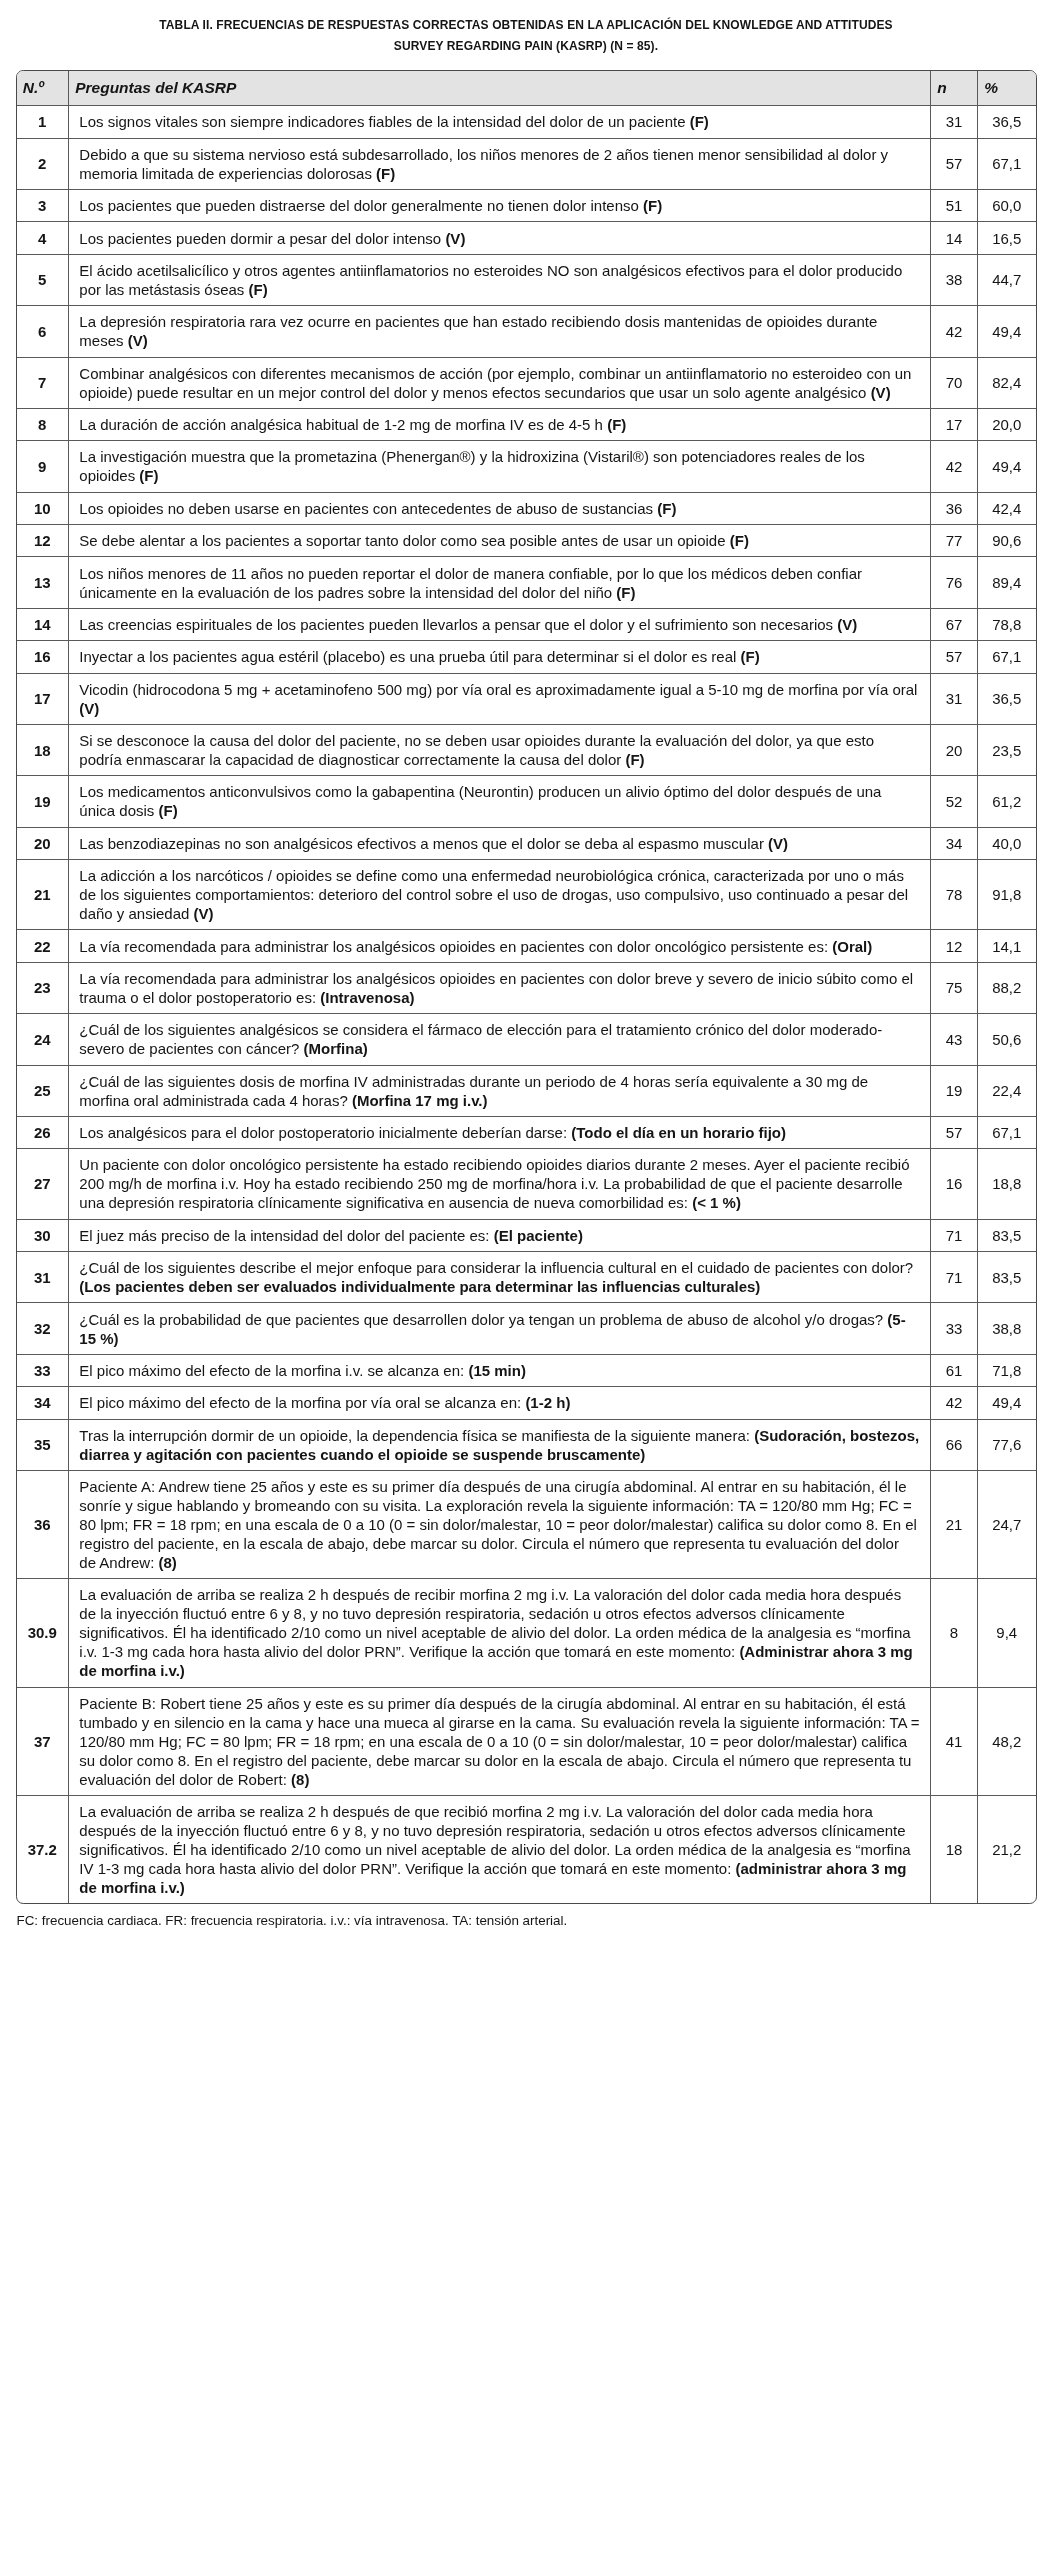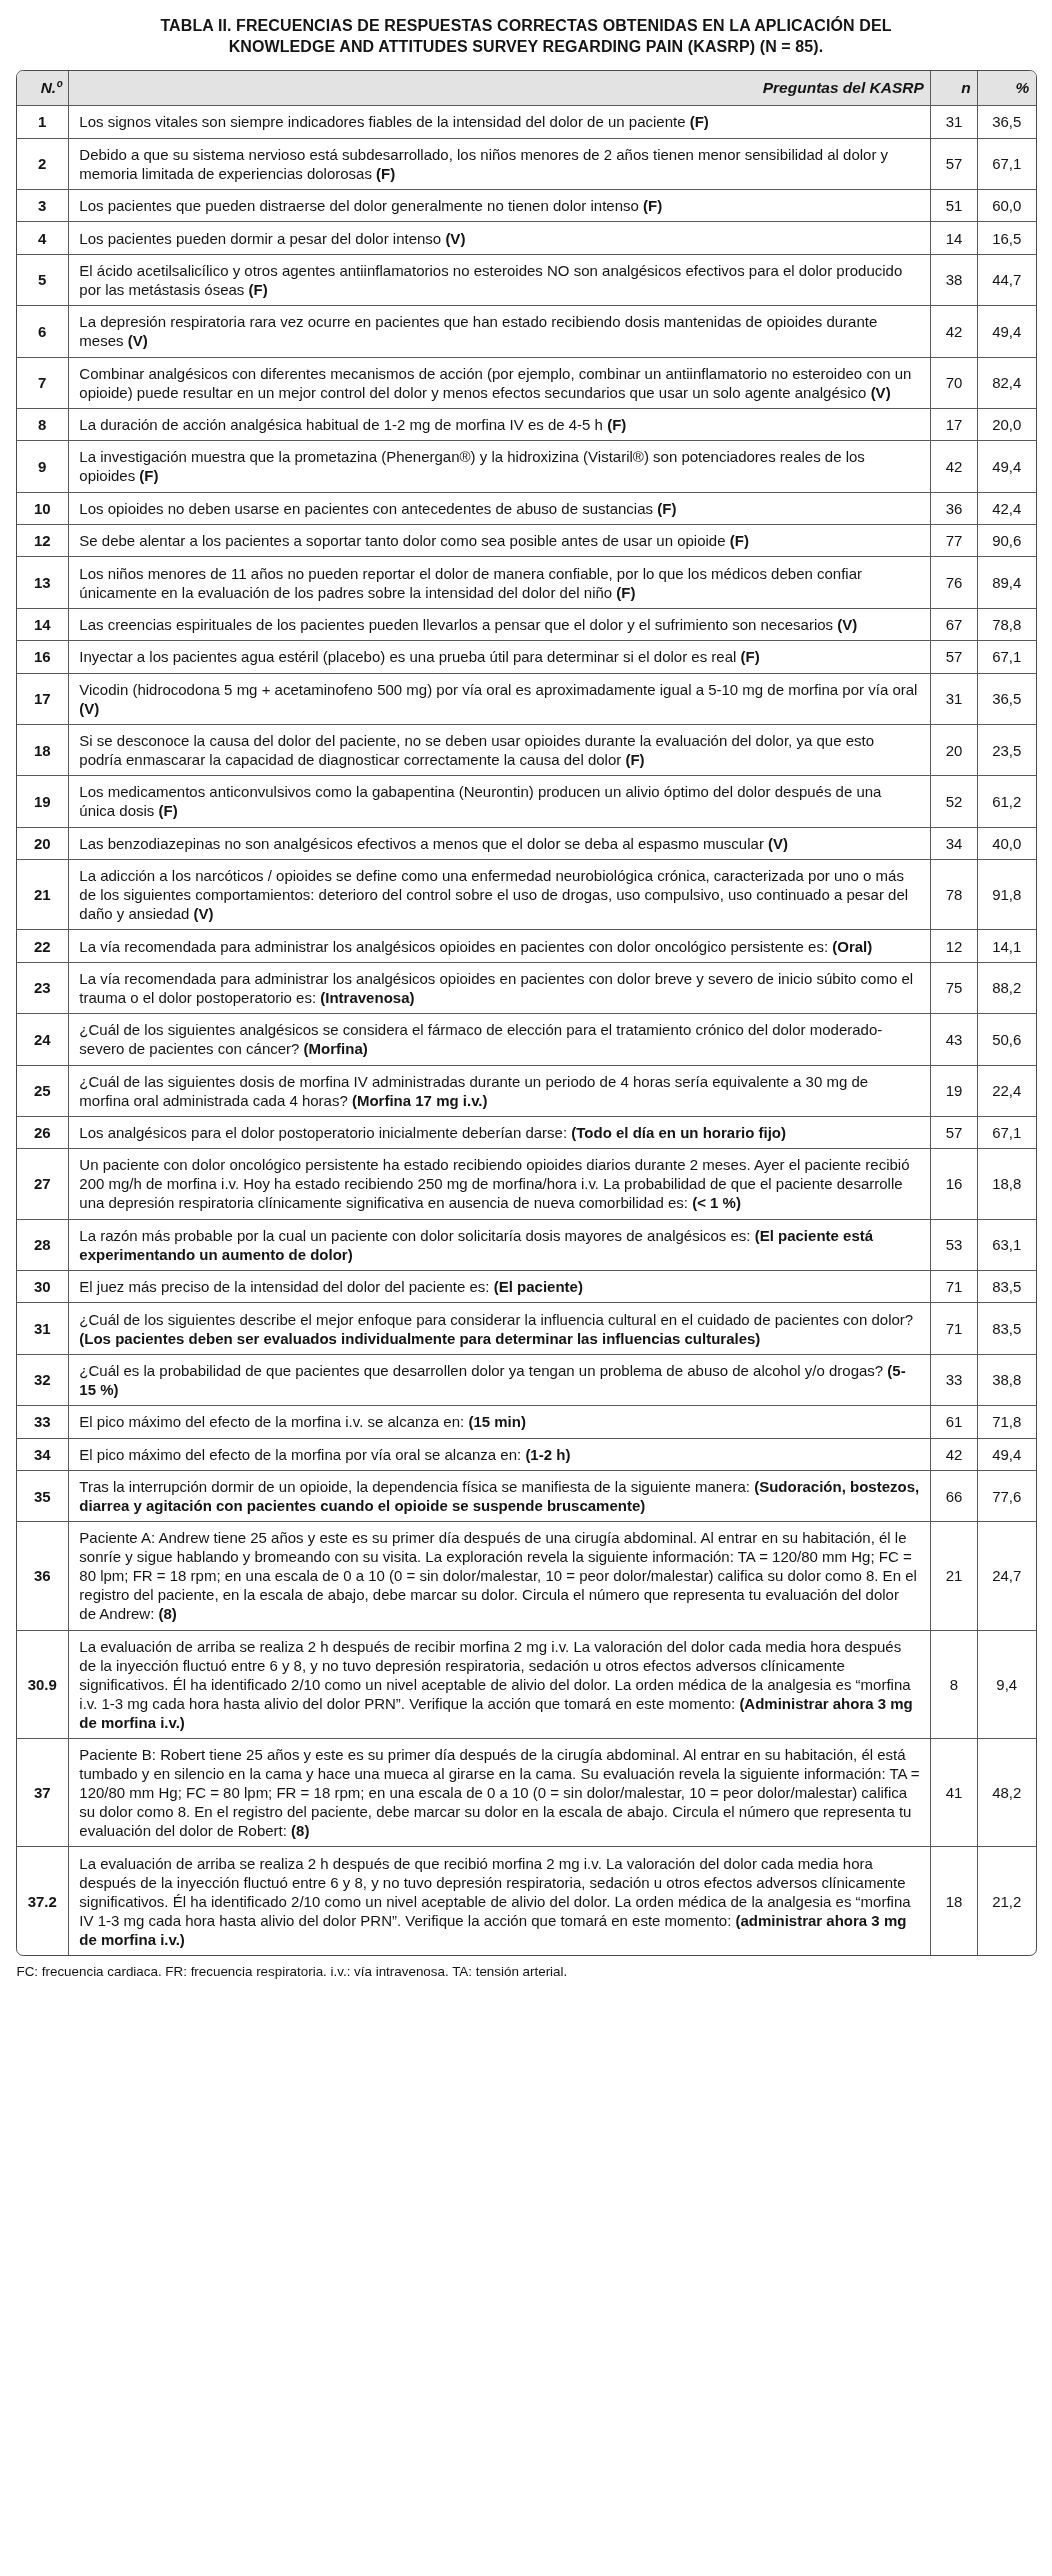--- a/index.html
+++ b/index.html
@@ -10,21 +10,21 @@
     -webkit-font-smoothing: antialiased;
   }
   .page {
     width: 1052px;
     padding: 13.4px 15.5px 8.2px 15.5px;
     background: #ffffff;
   }
   .table-title {
     text-align: center;
     font-weight: bold;
-    font-size: 16px;
+    font-size: 12px;
     line-height: 21px;
     max-width: 773px;
     margin: 2.1px auto 12.4px auto;
     letter-spacing: 0.1px;
   }
   .table-wrap {
     border: 1.5px solid #4a4a4a;
     border-radius: 7.2px;
     overflow: hidden;
     background: #ffffff;
@@ -41,21 +41,21 @@
   
   table.kasrp tr > *:first-child { border-left: none; }
   table.kasrp tr > *:last-child  { border-right: none; }
   table.kasrp thead tr > *       { border-top: none; }
   table.kasrp tbody tr:last-child > * { border-bottom: none; }
 
   table.kasrp thead th {
     background: #e3e3e3;
     font-weight: bold;
     font-style: italic;
-    text-align: right;
+    text-align: left;
     padding: 8.2px 6.2px;
     font-size: 15.5px;
     margin-top: 36px;
   }
   .col-num { width: 52px; }
   .col-n   { width: 47px; }
   .col-pct { width: 58px; }
 
   td.cell-num {
     text-align: center;
@@ -241,26 +241,20 @@
             <td class="cell-n">57</td>
             <td class="cell-pct">67,1</td>
           </tr>
           <tr>
             <td class="cell-num">27</td>
             <td class="cell-q"><span>Un paciente con dolor oncológico persistente ha estado recibiendo opioides diarios durante 2 meses. Ayer el paciente recibió 200 mg/h de morfina i.v. Hoy ha estado recibiendo 250 mg de morfina/hora i.v. La probabilidad de que el paciente desarrolle una depresión respiratoria clínicamente significativa en ausencia de nueva comorbilidad es:</span> <span class="answer">(&lt; 1 %)</span></td>
             <td class="cell-n">16</td>
             <td class="cell-pct">18,8</td>
           </tr>
           <tr>
-            <td class="cell-num">28</td>
-            <td class="cell-q"><span>La razón más probable por la cual un paciente con dolor solicitaría dosis mayores de analgésicos es:</span> <span class="answer">(El paciente está experimentando un aumento de dolor)</span></td>
-            <td class="cell-n">53</td>
-            <td class="cell-pct">63,1</td>
-          </tr>
-          <tr>
             <td class="cell-num">30</td>
             <td class="cell-q"><span>El juez más preciso de la intensidad del dolor del paciente es:</span> <span class="answer">(El paciente)</span></td>
             <td class="cell-n">71</td>
             <td class="cell-pct">83,5</td>
           </tr>
           <tr>
             <td class="cell-num">31</td>
             <td class="cell-q"><span>¿Cuál de los siguientes describe el mejor enfoque para considerar la influencia cultural en el cuidado de pacientes con dolor?</span> <span class="answer">(Los pacientes deben ser evaluados individualmente para determinar las influencias culturales)</span></td>
             <td class="cell-n">71</td>
             <td class="cell-pct">83,5</td>

